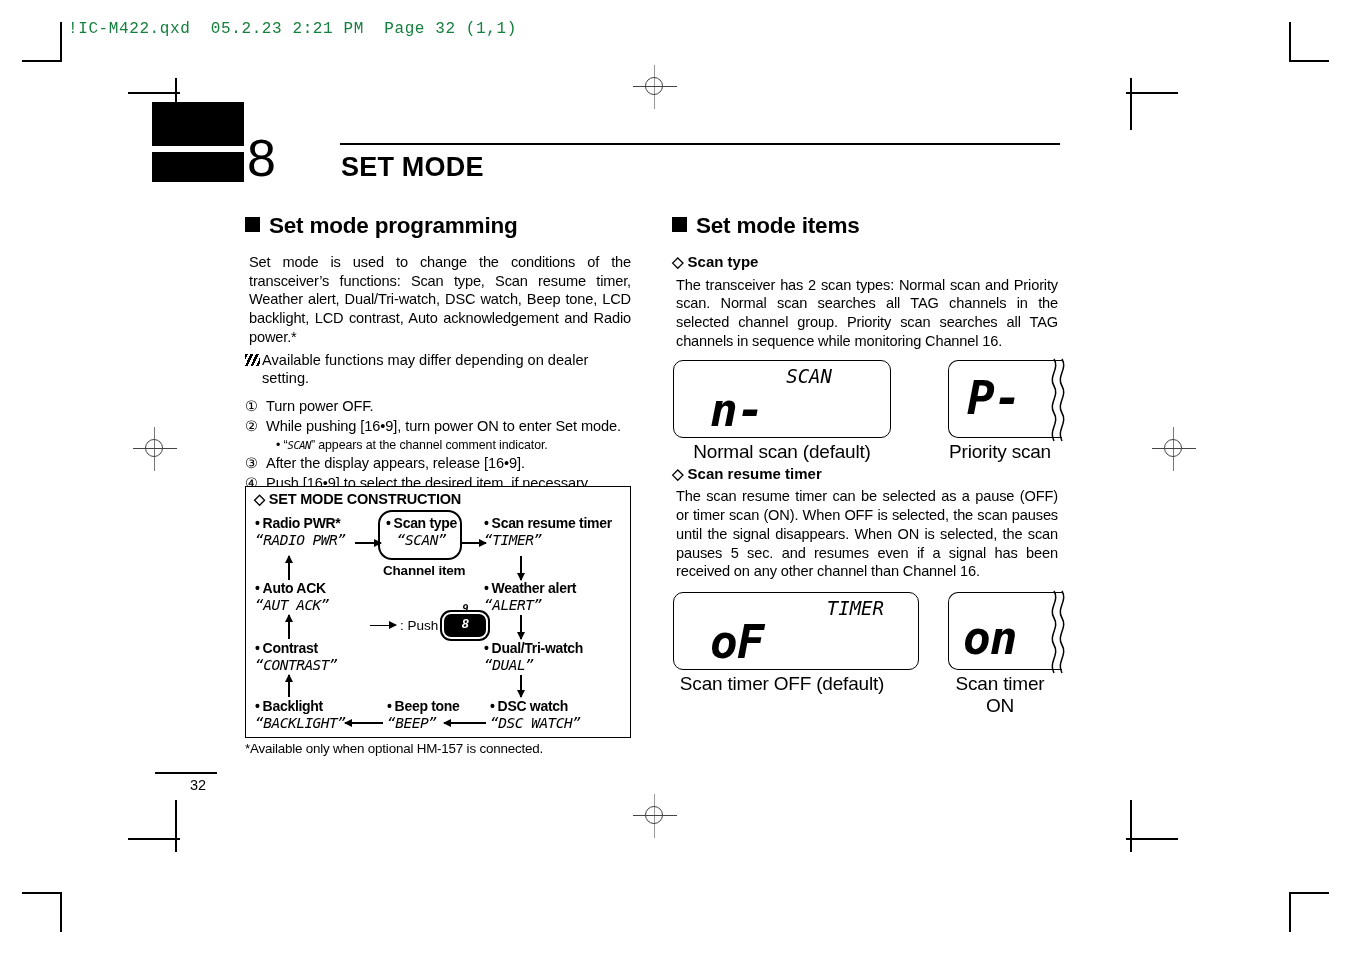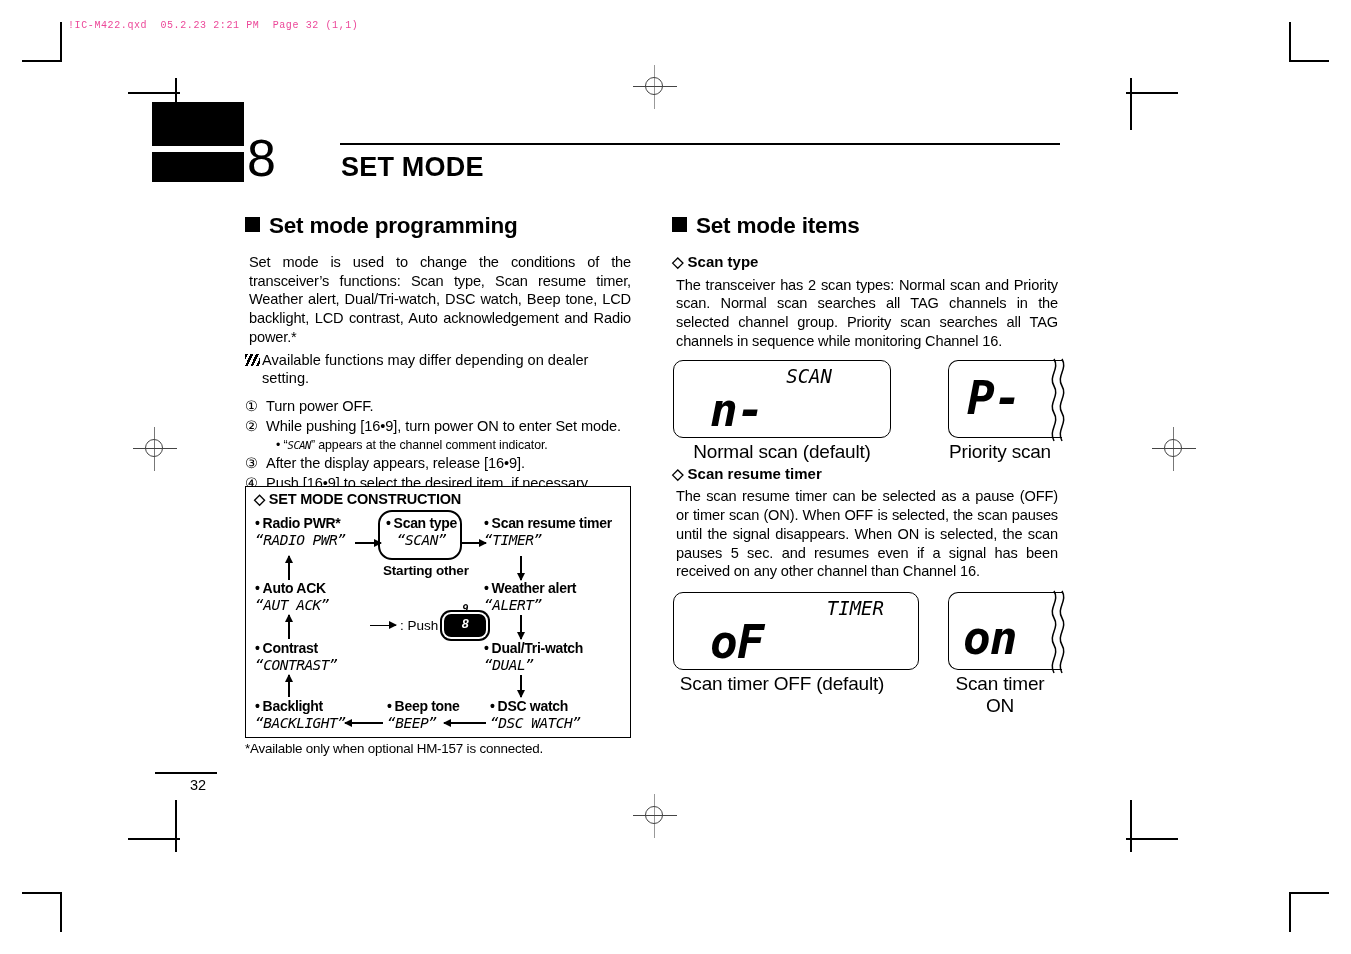--- a/index.html
+++ b/index.html
@@ -20,21 +20,21 @@
   .regmark .rh{position:absolute;left:0;top:21px;width:44px;height:1px;background:#444;}
   .regmark .rv{position:absolute;left:21px;top:0;width:1px;height:44px;background:#999;}
   .regmark.vdark .rv{background:#777;}
 
   .trimline{position:absolute;background:#000;}
 
   
   .fileheader{
     left:68px;top:20px;
     font-family:"Liberation Mono","DejaVu Sans Mono",monospace;
-    font-size:10px;letter-spacing:.6px;color:#ec4899;white-space:pre;
+    font-size:16px;letter-spacing:.6px;color:#15803d;white-space:pre;
   }
 
   
   .chapbar1{left:152px;top:102px;width:92px;height:44px;background:#000;}
   .chapbar2{left:152px;top:152px;width:92px;height:30px;background:#000;}
   .chapnum{
     left:247px;top:132px;font-size:52px;font-weight:400;line-height:1;
     font-family:"Liberation Sans",sans-serif;letter-spacing:-1px;
   }
   .titlerule{left:340px;top:143px;width:720px;height:1.5px;background:#000;}
@@ -260,21 +260,21 @@
 <div class="node" style="left:255px;top:515px;">
   <div class="lbl">Radio PWR*</div>
   <div class="lcd">“RADIO PWR”</div>
 </div>
 
 <div class="startbox"></div>
 <div class="node" style="left:386px;top:515px;">
   <div class="lbl">Scan type</div>
   <div class="lcd" style="text-align:center;">“SCAN”</div>
 </div>
-<div class="starting-lbl" style="left:383px;top:563px;">Starting other</div>
+<div class="starting-lbl" style="left:383px;top:563px;">Channel item</div>
 
 <div class="node" style="left:484px;top:515px;">
   <div class="lbl">Scan resume timer</div>
   <div class="lcd">“TIMER”</div>
 </div>
 
 <div class="node" style="left:255px;top:580px;">
   <div class="lbl">Auto ACK</div>
   <div class="lcd">“AUT ACK”</div>
 </div>

